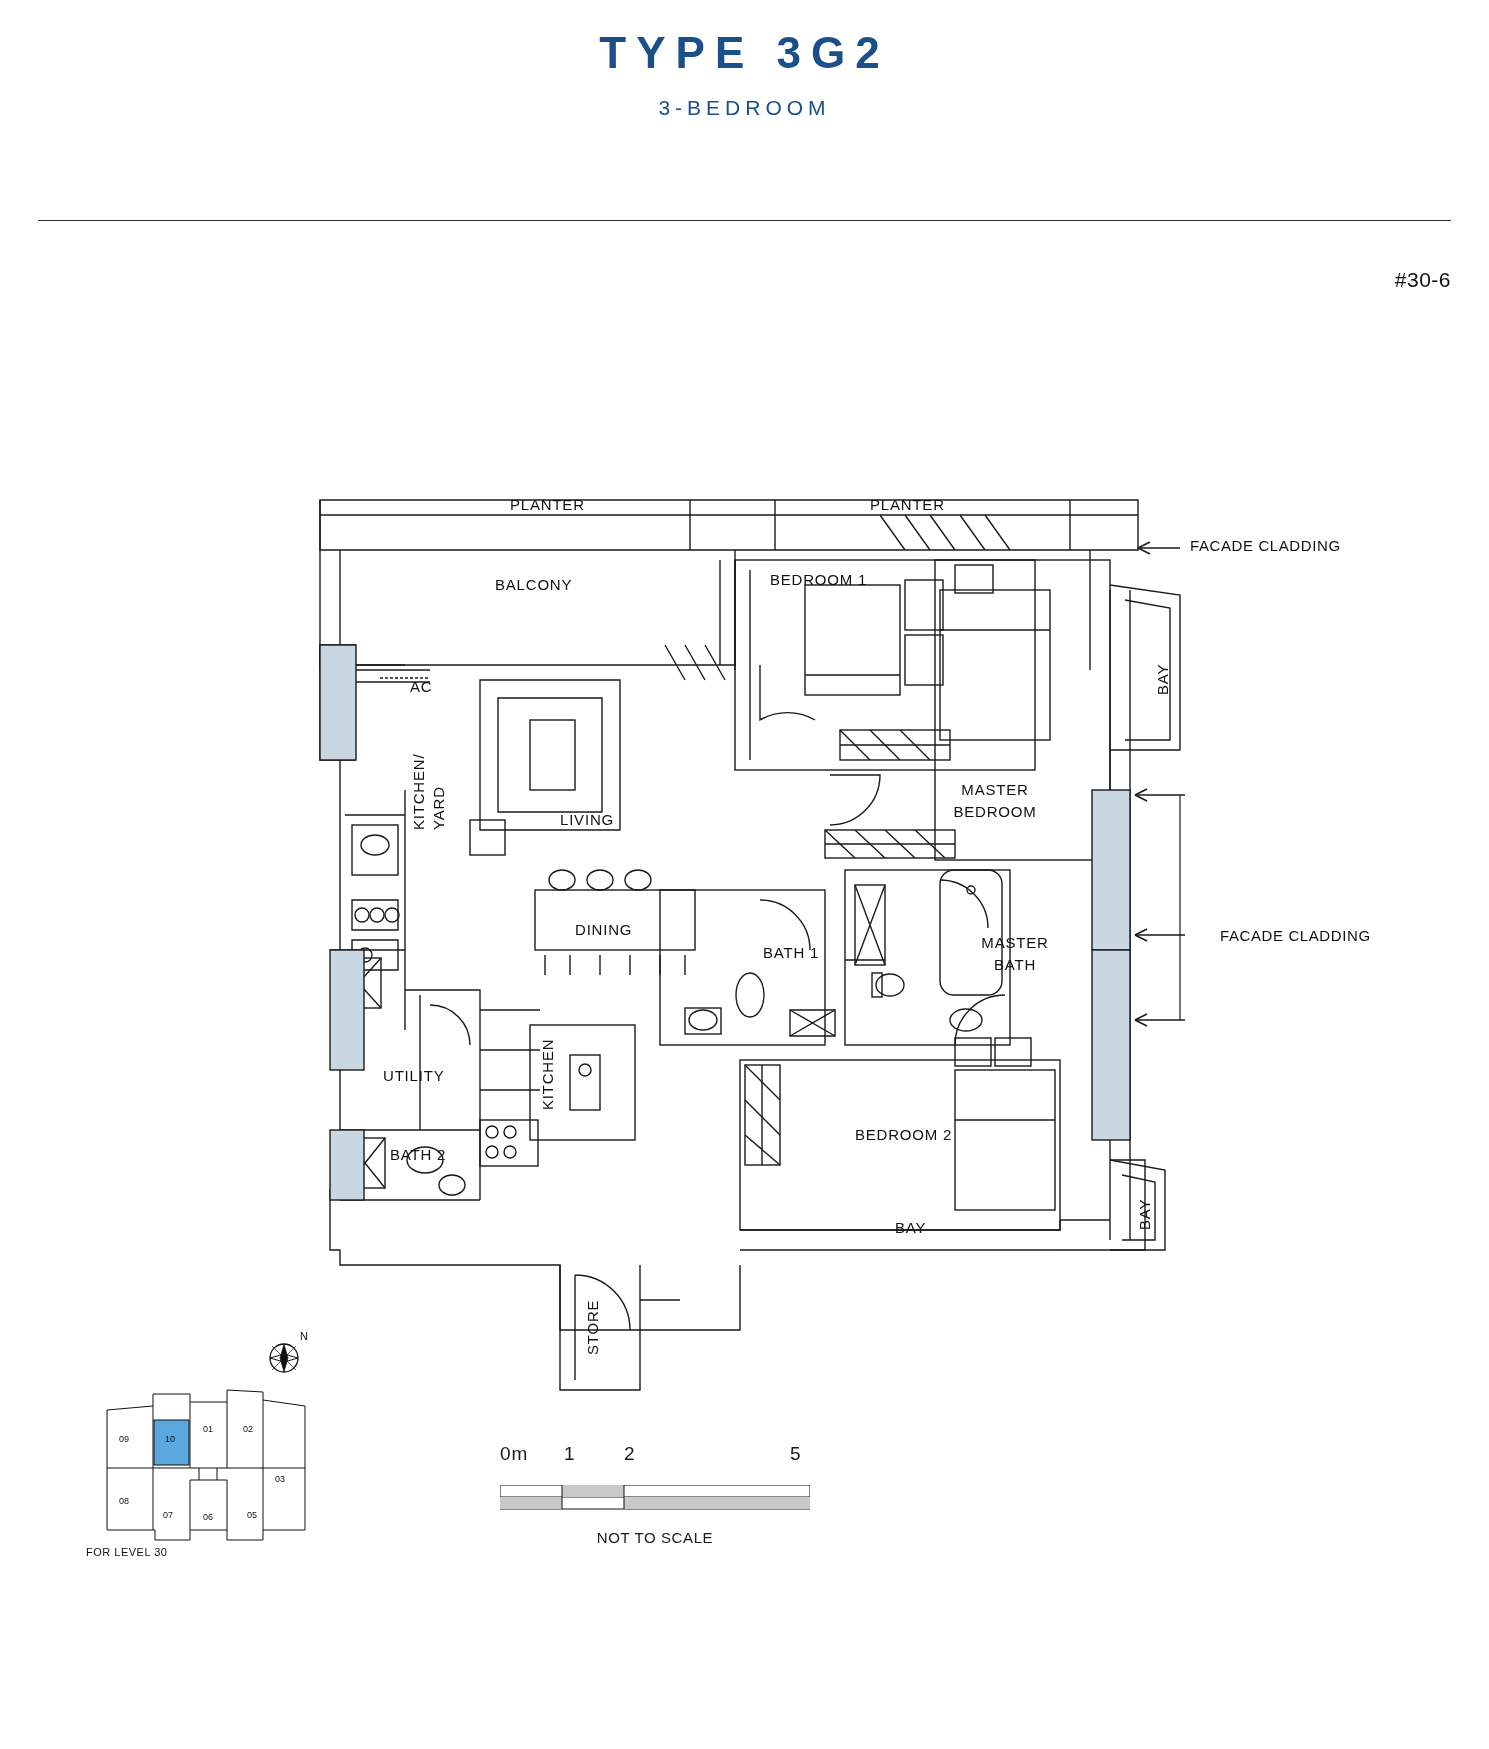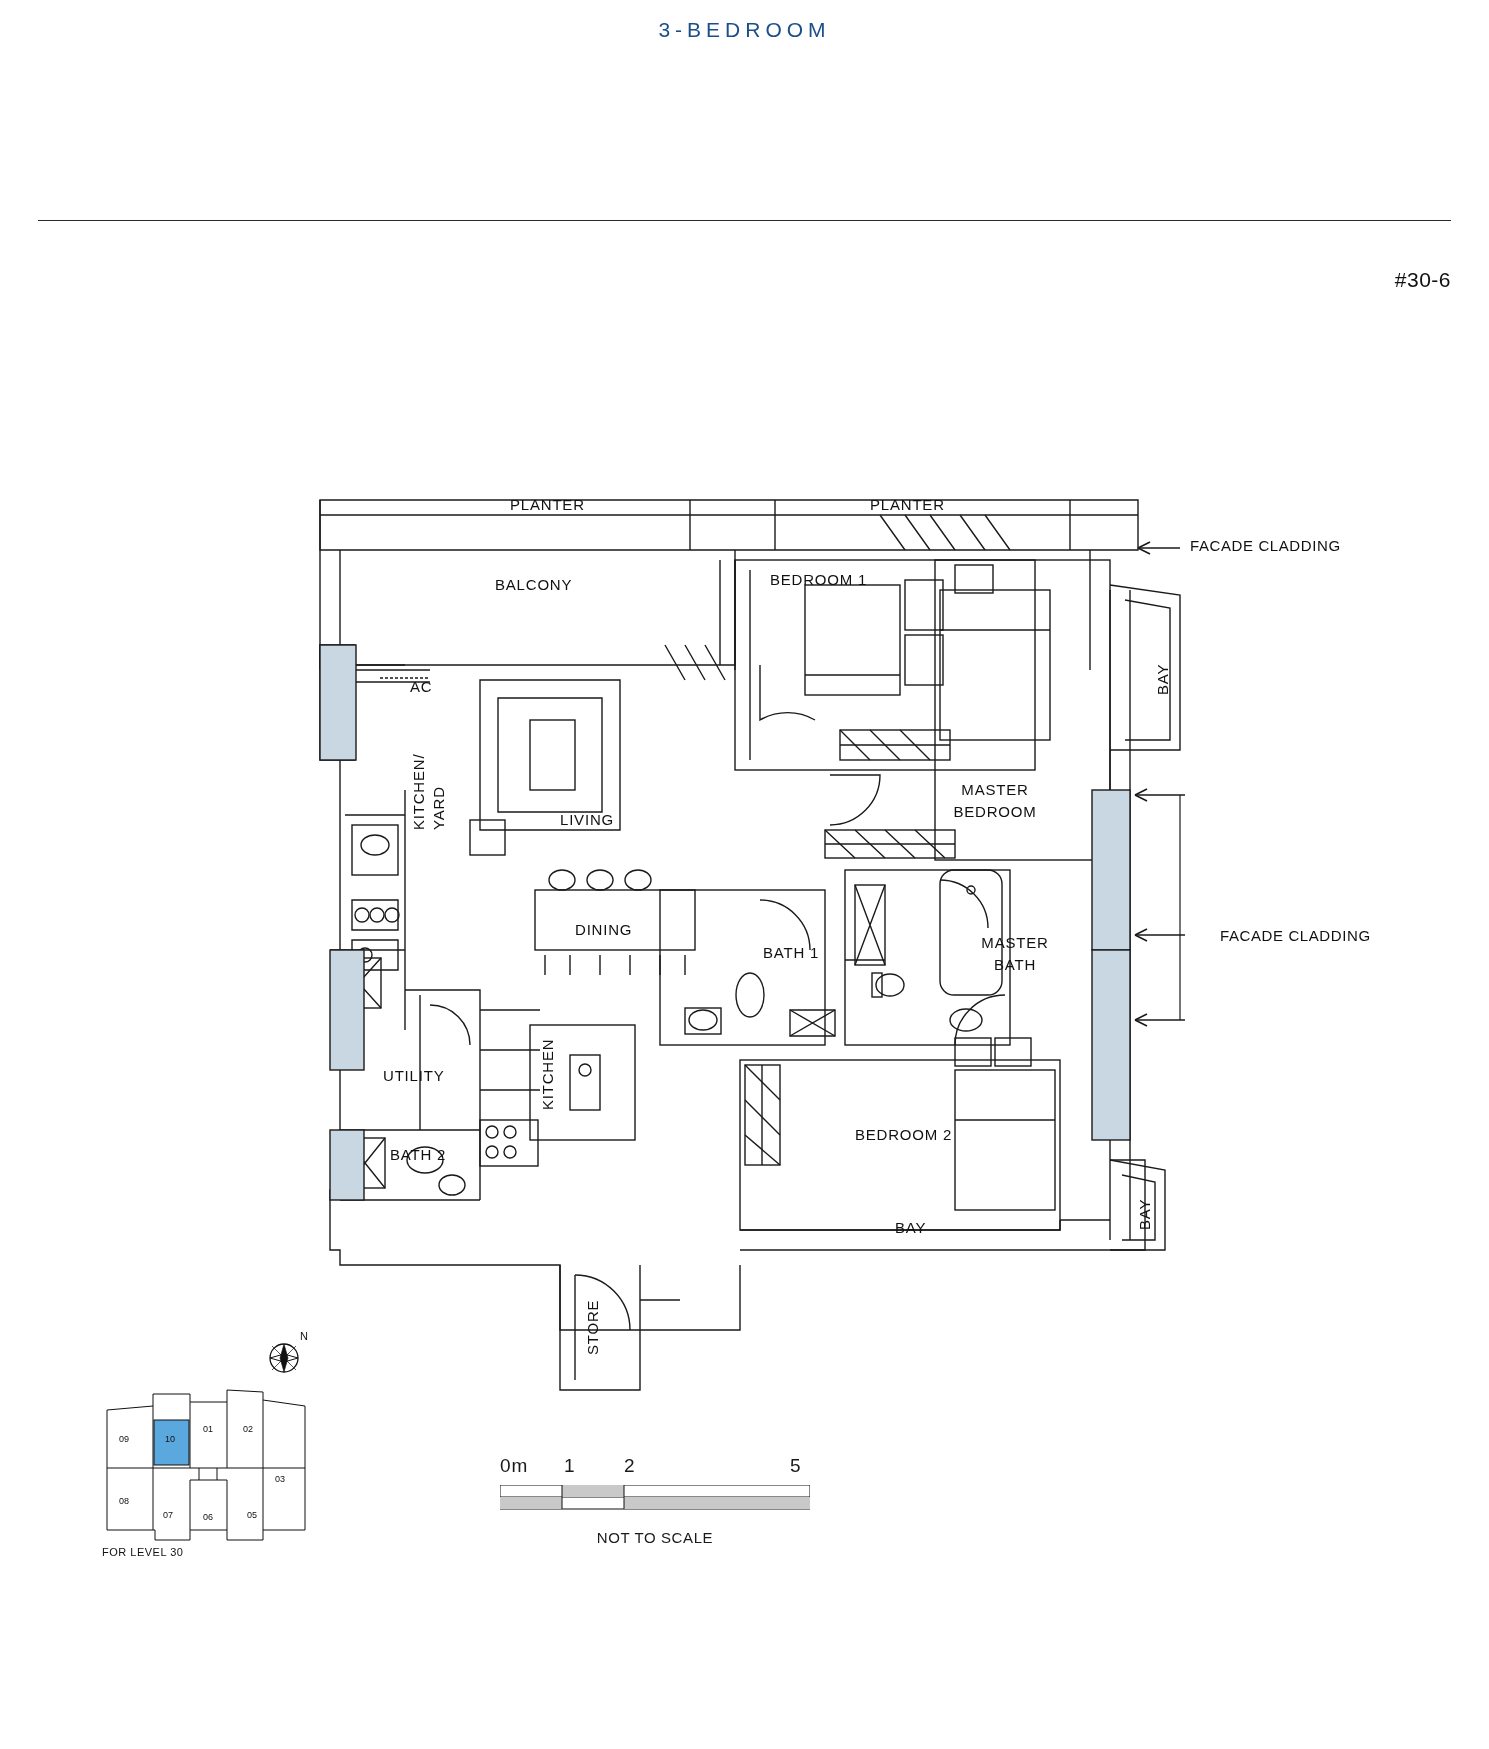--- a/index.html
+++ b/index.html
@@ -82,21 +82,21 @@
   
   #keyplan {
     position: absolute;
     left: 95px;
     top: 1380px;
     width: 230px;
     height: 230px;
   }
   #keyplan-caption {
     position: absolute;
-    left: 102px;
+    left: 86px;
     top: 1546px;
     font-size: 11px;
     letter-spacing: 0.5px;
     color: #111;
   }
   #compass {
     position: absolute;
     left: 262px;
     top: 1330px;
     width: 60px;
@@ -109,41 +109,42 @@
     left: 500px;
     top: 1455px;
     width: 330px;
   }
   #scale-nums {
     position: relative;
     height: 26px;
     font-size: 19px;
     letter-spacing: 1px;
   }
-  #scale-nums span { position: absolute; bottom: 4px; text-align: right; }
+  #scale-nums span { position: absolute; bottom: 16px; text-align: right; }
   .sn0 { left: 0px; }
   .sn1 { left: 64px; }
   .sn2 { left: 124px; }
   .sn5 { left: 290px; }
   #scale-graphic { margin-top: 4px; }
   #scale-caption {
     margin-top: 12px;
     text-align: center;
     font-size: 15px;
     letter-spacing: 0.6px;
     width: 310px;
   }
 
   
   text { font-family: "Liberation Sans", sans-serif; fill: #111; }
 </style>
 </head>
 <body>
 
 <div id="header">
+  <div id="title">TYPE 3G2</div>
   <div id="subtitle">3-BEDROOM</div>
 </div>
 <div id="rule"></div>
 <div id="unit-no">#30-6</div>
 
 <div id="plan-wrap">
 <svg id="plan-svg" width="1489" height="1000" viewBox="0 0 1489 1000" xmlns="http://www.w3.org/2000/svg">
   <g fill="none" stroke="#1a1a1a" stroke-width="1.4">
 
     <path d="M320 70 L1138 70 L1138 120 L320 120 Z"></path>

